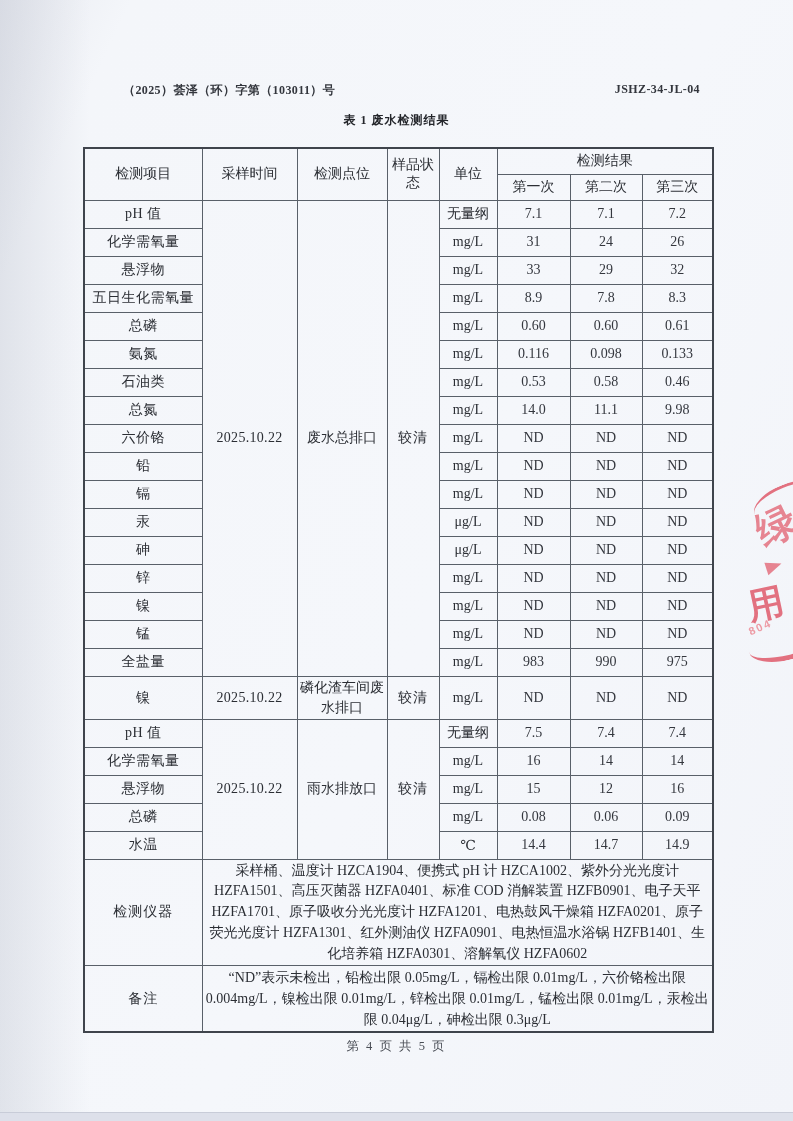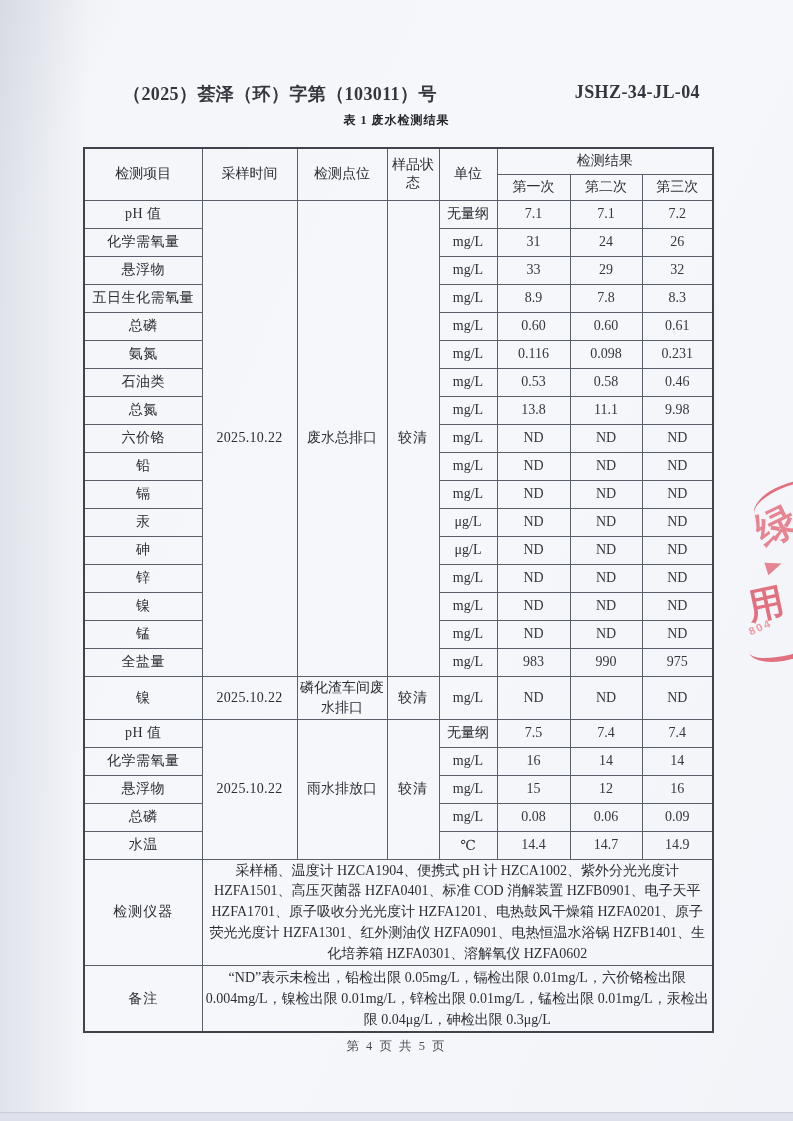--- a/index.html
+++ b/index.html
@@ -19,21 +19,21 @@
   }
   .bottom-strip {
     position:absolute; left:0; right:0; bottom:0; height:9px;
     background:#dde0ea; border-top:1px solid #c8ccd8;
   }
 
   .meta-row {
     position:absolute; top:82px; left:83px; width:629px;
     padding-left:40px; padding-right:12px;
     display:flex; justify-content:space-between;
-    font-size:18px; font-weight:bold; color:#33363d; letter-spacing:0.4px;
+    font-size:12px; font-weight:bold; color:#33363d; letter-spacing:0.4px;
   }
   .doc-title {
     position:absolute; top:112px; left:0; width:793px;
     text-align:center; font-size:12px; font-weight:bold; color:#24262b;
     letter-spacing:1px;
   }
 
   table.results {
     position:absolute; left:83px; top:147px;
     width:629px; table-layout:fixed; border-collapse:collapse;
@@ -174,33 +174,33 @@
         <td class="unit-cell">mg/L</td>
         <td class="value-cell">0.60</td>
         <td class="value-cell">0.60</td>
         <td class="value-cell">0.61</td>
       </tr>
       <tr class="data-row">
         <td class="param-cell">氨氮</td>
         <td class="unit-cell">mg/L</td>
         <td class="value-cell">0.116</td>
         <td class="value-cell">0.098</td>
-        <td class="value-cell">0.231</td>
+        <td class="value-cell">0.133</td>
       </tr>
       <tr class="data-row">
         <td class="param-cell">石油类</td>
         <td class="unit-cell">mg/L</td>
         <td class="value-cell">0.53</td>
         <td class="value-cell">0.58</td>
         <td class="value-cell">0.46</td>
       </tr>
       <tr class="data-row">
         <td class="param-cell">总氮</td>
         <td class="unit-cell">mg/L</td>
-        <td class="value-cell">13.8</td>
+        <td class="value-cell">14.0</td>
         <td class="value-cell">11.1</td>
         <td class="value-cell">9.98</td>
       </tr>
       <tr class="data-row">
         <td class="param-cell">六价铬</td>
         <td class="unit-cell">mg/L</td>
         <td class="value-cell">ND</td>
         <td class="value-cell">ND</td>
         <td class="value-cell">ND</td>
       </tr>

